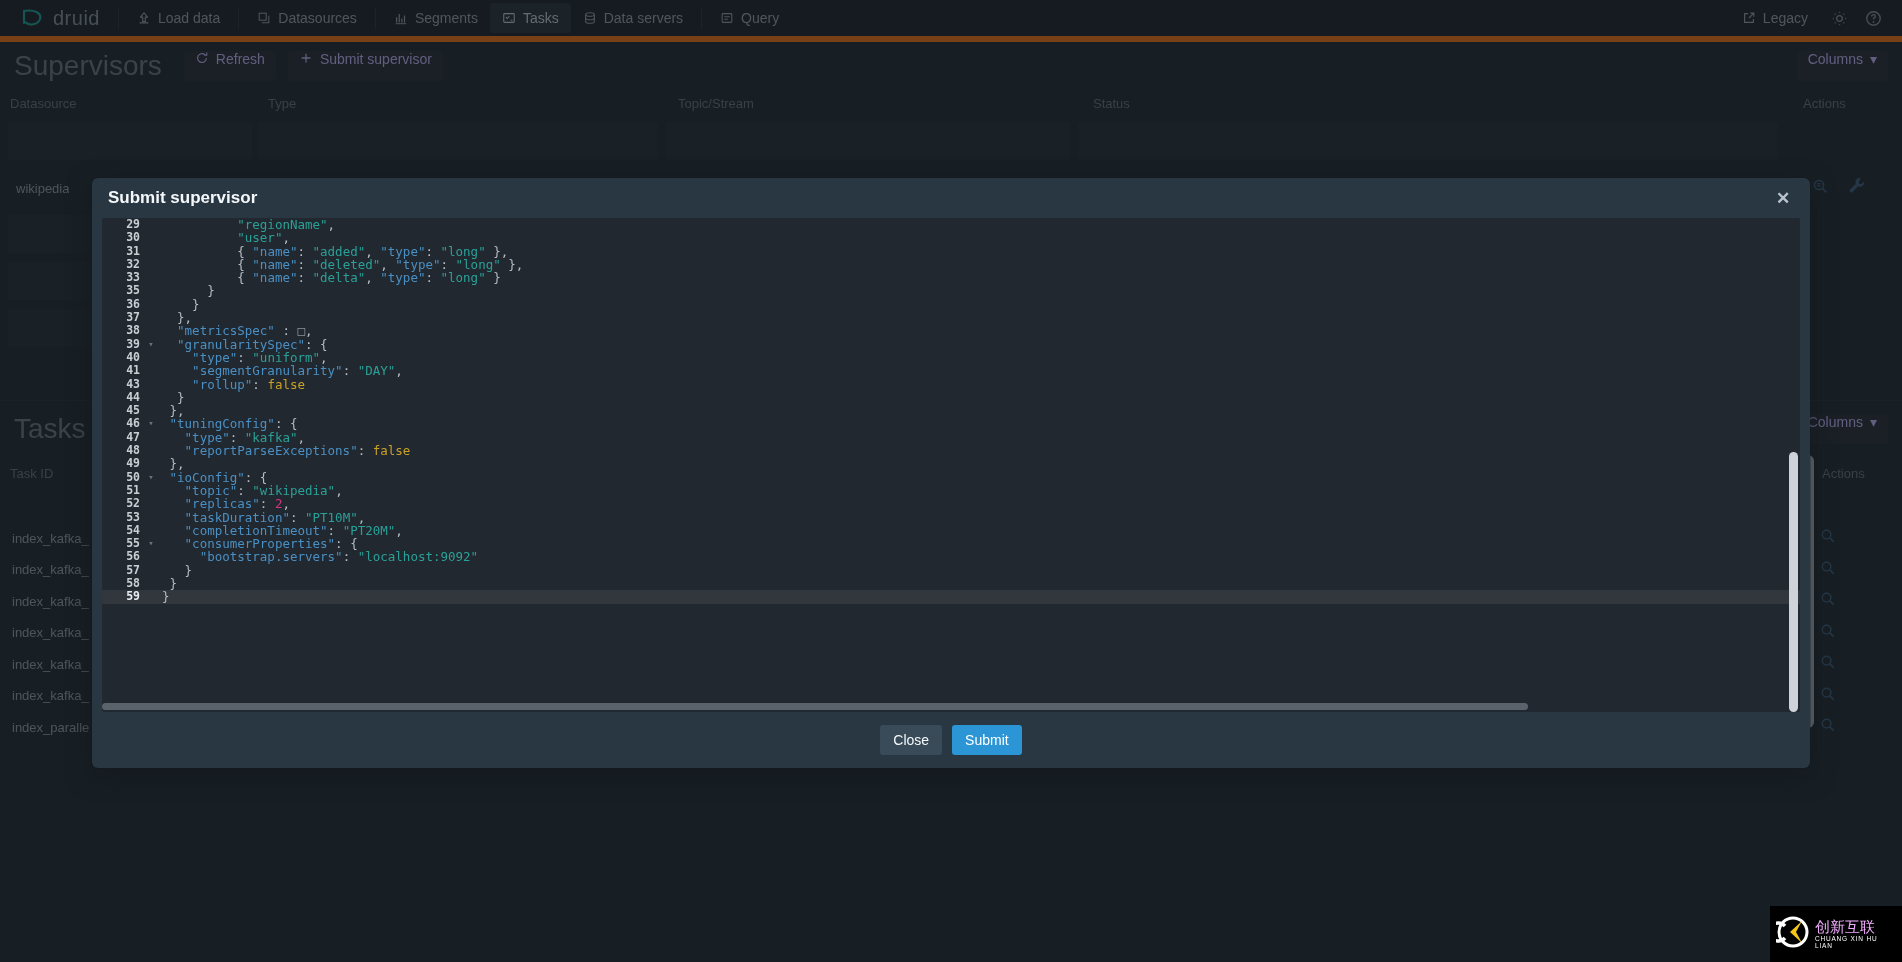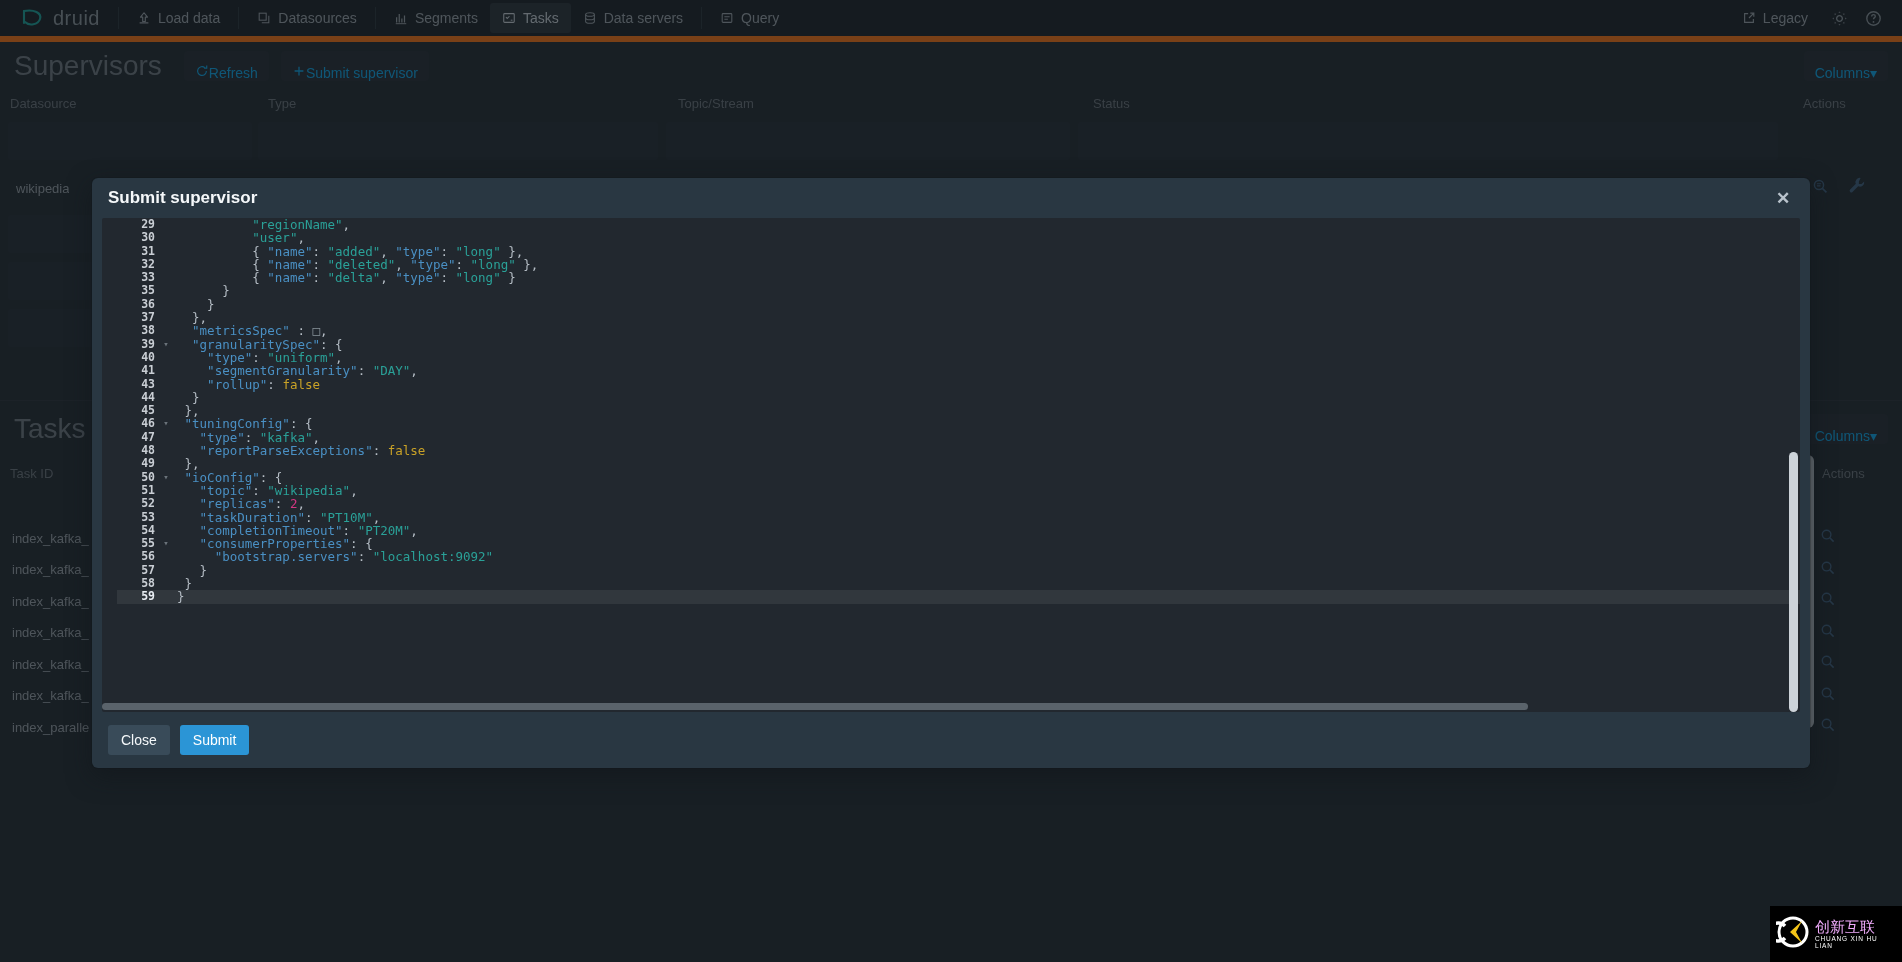--- a/index.html
+++ b/index.html
@@ -49,23 +49,23 @@
   .view-header {
     position: absolute; left: 0; top: 42px;
     width: 1902px; height: 48px;
     display: flex; align-items: center; padding: 0 14px;
   }
   .view-title {
     color: #6f7981; font-size: 28px; font-weight: 400;
     margin-right: 22px; white-space: nowrap;
   }
   .btn-minimal {
-    display: flex; align-items: flex-end; 
+    display: flex; align-items: flex-start; gap: 7px;
     height: 30px; padding: 0 11px; border-radius: 3px;
-    background: #262e35; color: #0ea5e9; font-size: 14px;
+    background: #262e35; color: #c4b5fd; font-size: 14px;
     cursor: pointer; border: none; white-space: nowrap;
   }
   .hsp { width: 12px; }
   .view-header .nav-spacer { flex: 1 1 auto; }
 
   .table-head {
     position: absolute; left: 0; width: 1902px; height: 30px;
     display: flex; align-items: center;
     color: #6b747c; font-size: 13px;
   }
@@ -121,21 +121,20 @@
   }
 
   
   .editor {
     position: absolute; inset: 0;
     font-family: "DejaVu Sans Mono", "Liberation Mono", monospace;
     font-size: 12.5px;
     line-height: 13.3px;
     color: #d4d9de;
     overflow: hidden;
-    margin-left: 15px;
   }
   .code-line {
     display: flex; align-items: center;
     height: 13.3px; white-space: pre;
   }
   .code-line.active { background: #31373d; }
   .ln {
     width: 44px; flex: 0 0 44px;
     text-align: right; padding-right: 6px;
     color: #c9ced4; font-weight: bold;
@@ -160,21 +159,21 @@
     background: #cdd3d9;
   }
   .editor-scroll-h {
     position: absolute; left: 0; bottom: 2px;
     height: 7px; border-radius: 4px;
     background: #5a636b;
   }
 
   .dialog-footer {
     flex: 0 0 56px;
-    display: flex; align-items: center; justify-content: flex-start;
+    display: flex; align-items: center; justify-content: center;
     gap: 10px; padding: 0 16px;
   }
   .btn {
     height: 30px; padding: 0 13px; border-radius: 3px;
     font-size: 14px; cursor: pointer; border: none;
     font-family: "Liberation Sans", sans-serif;
   }
   .btn-close { background: #394b59; color: #f5f8fa; }
   .btn-submit { background: #2b95d6; color: #ffffff; }
 

